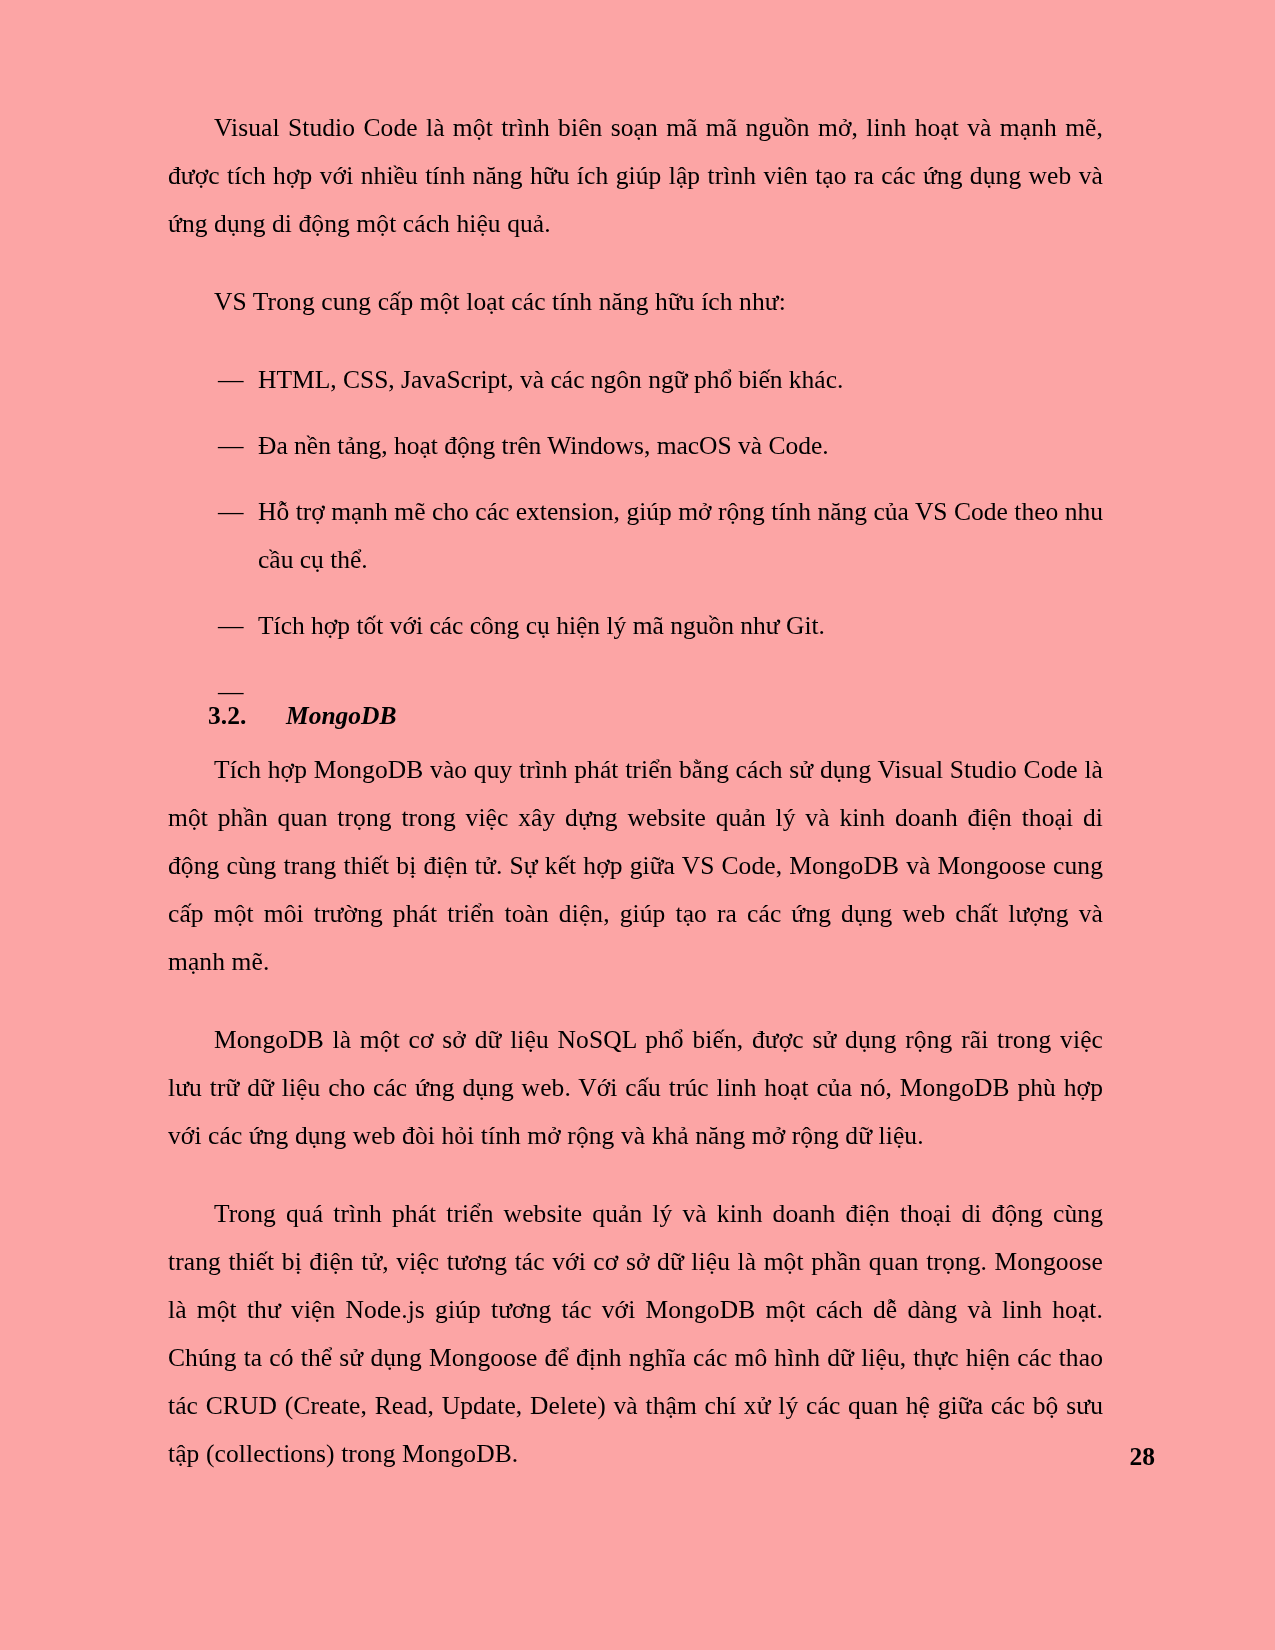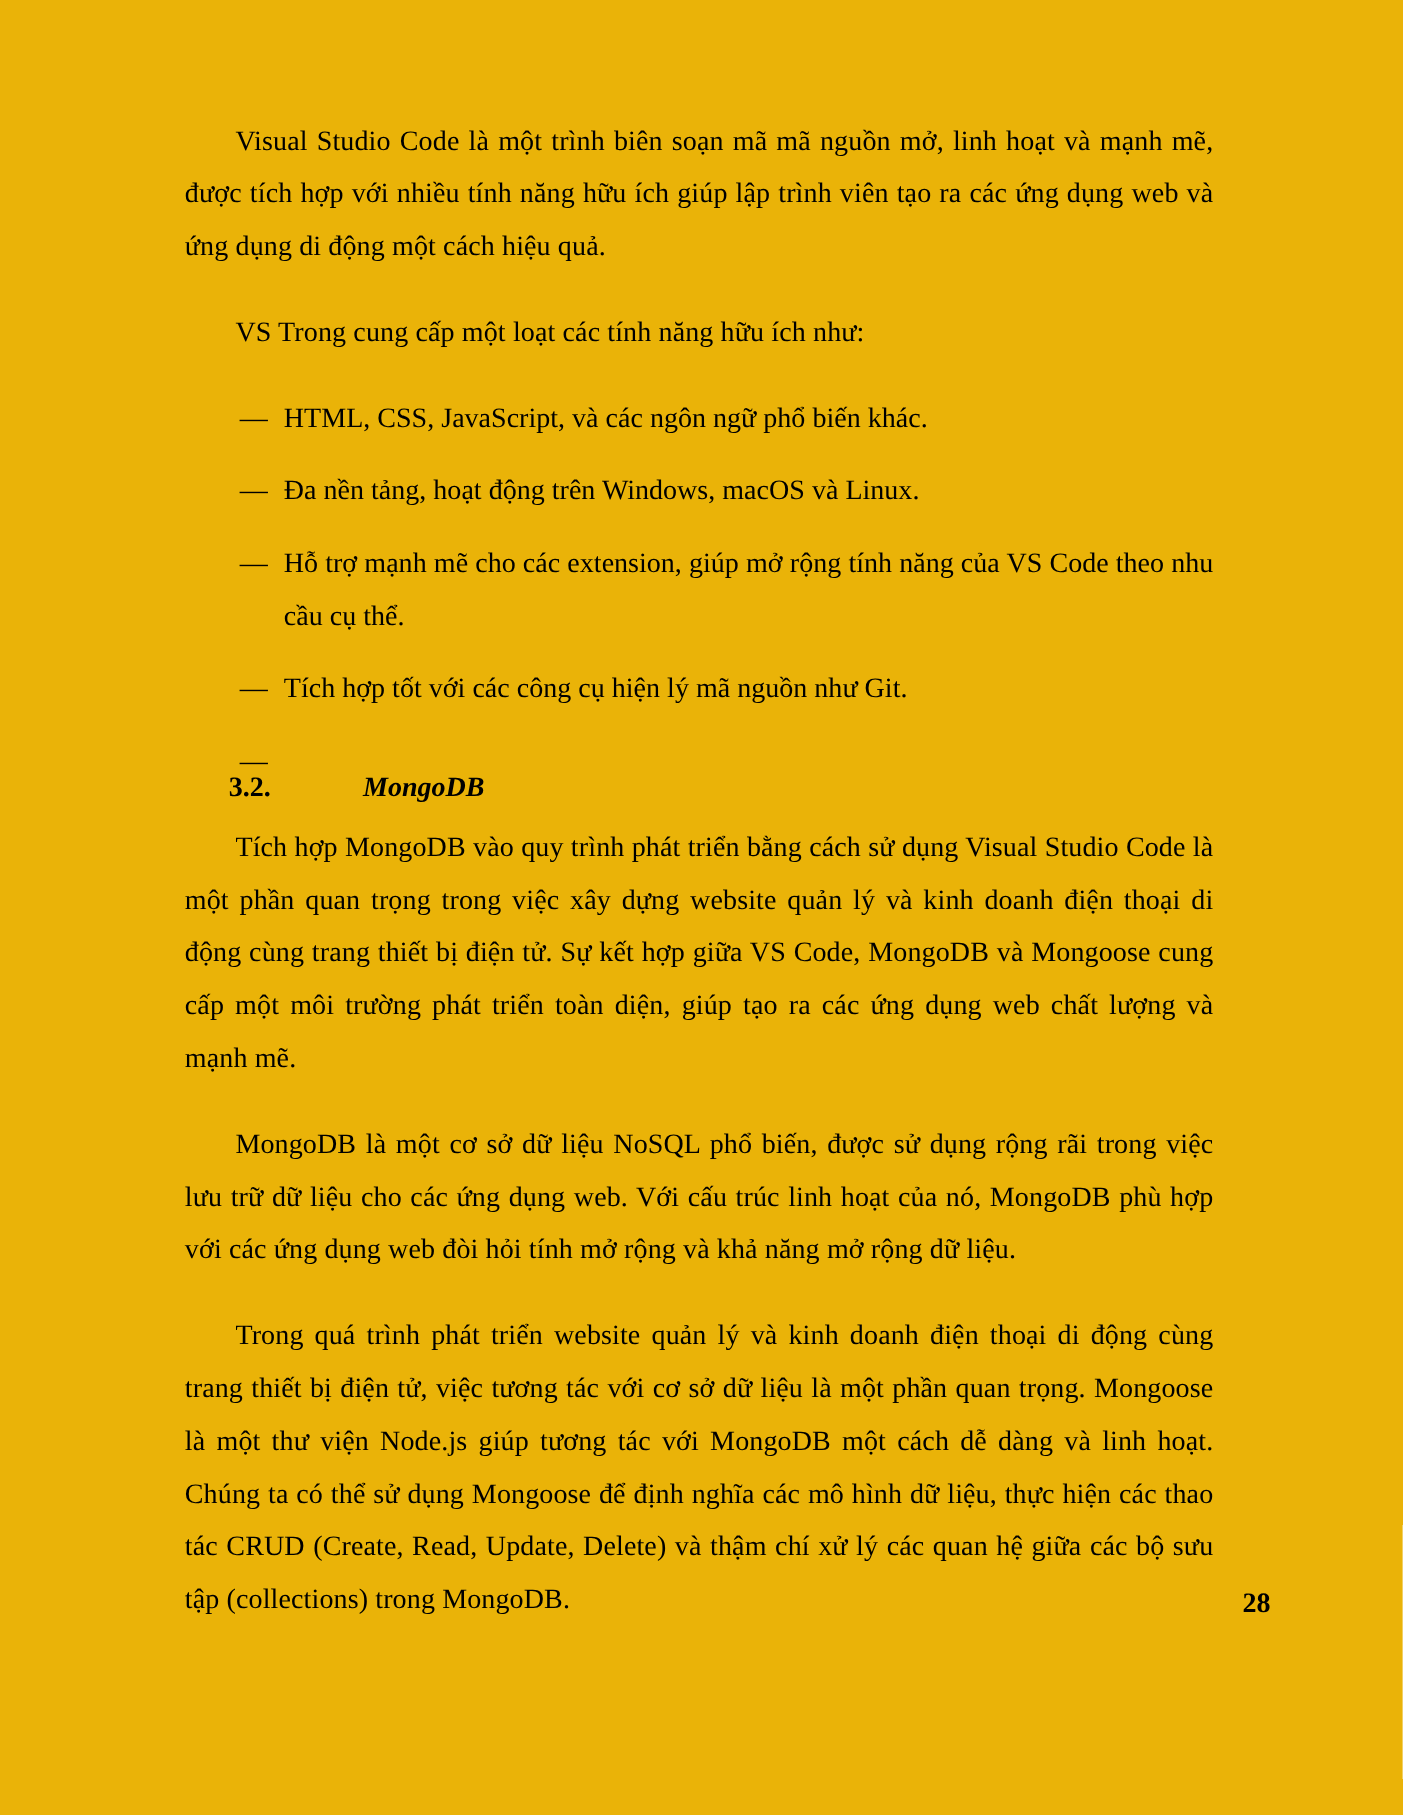--- a/index.html
+++ b/index.html
@@ -15,21 +15,21 @@
     color: #000000;
     overflow: hidden;
   }
 
   .page {
     position: absolute;
     left: 0;
     top: 0;
     width: 1275px;
     height: 1650px;
-    background: #eab308;
+    background: #fca5a5;
   }
 
   .content {
     position: absolute;
     left: 168px;
     top: 104px;
     width: 935px;
   }
 
   p.para {
@@ -67,21 +67,20 @@
     line-height: 48px;
   }
 
   .heading {
     font-size: 25.5px;
     font-weight: bold;
     line-height: 44px;
     margin: 0;
     padding-left: 40px;
     display: flex;
-    gap: 44px;
   }
   .heading .num {
     display: inline-block;
     width: 78px;
     flex: 0 0 78px;
   }
   .heading .txt {
     display: inline-block;
     font-style: italic;
   }
@@ -111,21 +110,21 @@
 
     <div class="gap-md"></div>
 
     <ul class="bullets">
       <li>
         <span class="dash">—</span>
         <span>HTML, CSS, JavaScript, và các ngôn ngữ phổ biến khác.</span>
       </li>
       <li>
         <span class="dash">—</span>
-        <span>Đa nền tảng, hoạt động trên Windows, macOS và Linux.</span>
+        <span>Đa nền tảng, hoạt động trên Windows, macOS và Code.</span>
       </li>
       <li>
         <span class="dash">—</span>
         <span>Hỗ trợ mạnh mẽ cho các extension, giúp mở rộng tính năng của VS Code theo nhu cầu cụ thể.</span>
       </li>
       <li>
         <span class="dash">—</span>
         <span>Tích hợp tốt với các công cụ hiện lý mã nguồn như Git.</span>
       </li>
       <li>

